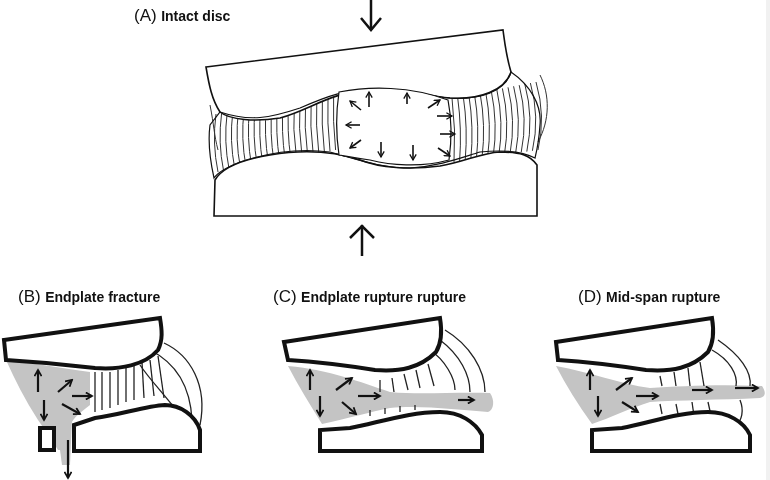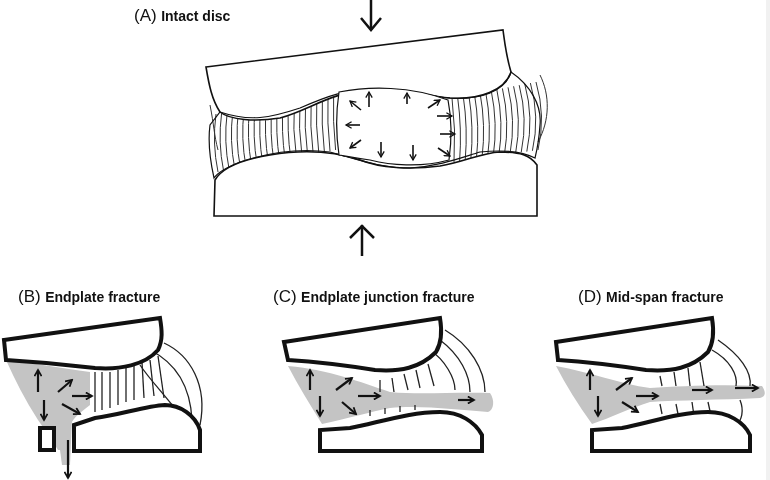--- a/index.html
+++ b/index.html
@@ -18,25 +18,25 @@
 <div class="label" style="left:134px;top:6px;text-align:right;">
   <span class="tag">(A)</span>
   <span class="txt">Intact disc</span>
 </div>
 <div class="label" style="left:18px;top:287px;text-align:center;">
   <span class="tag">(B)</span>
   <span class="txt">Endplate fracture</span>
 </div>
 <div class="label" style="left:273px;top:287px;">
   <span class="tag">(C)</span>
-  <span class="txt">Endplate junction fracture</span>
+  <span class="txt">Endplate rupture rupture</span>
 </div>
 <div class="label" style="left:578px;top:287px;">
   <span class="tag">(D)</span>
-  <span class="txt">Mid-span fracture</span>
+  <span class="txt">Mid-span rupture</span>
 </div>
 
 <svg width="770" height="480" viewBox="0 0 770 480">
   <defs>
     <marker id="ah" viewBox="0 0 10 10" refX="8" refY="5" markerWidth="5" markerHeight="5" orient="auto">
       <path d="M1,1 L8,5 L1,9" fill="none" stroke="#111" stroke-width="1.6"></path>
     </marker>
     <marker id="ahb" viewBox="0 0 10 10" refX="8" refY="5" markerWidth="4" markerHeight="4" orient="auto">
       <path d="M1,1 L8,5 L1,9" fill="none" stroke="#111" stroke-width="2"></path>
     </marker>

